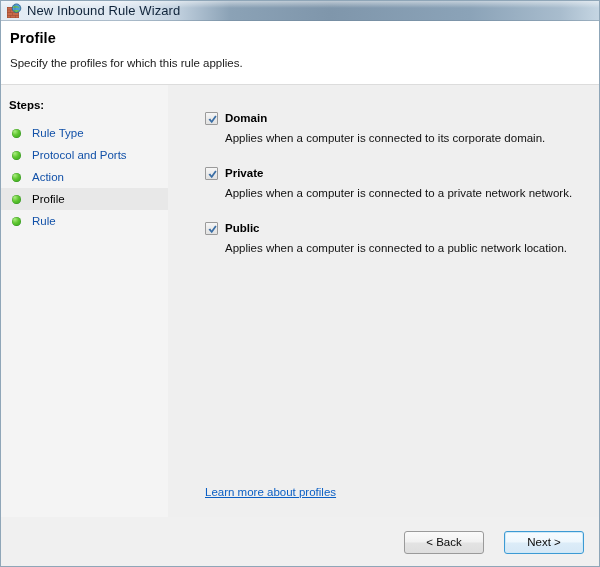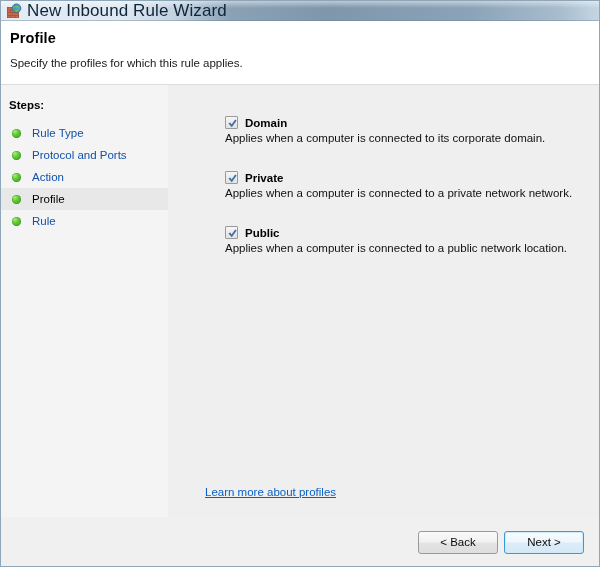--- a/index.html
+++ b/index.html
@@ -64,21 +64,21 @@
   .title-icon {
     width: 16px;
     height: 16px;
     position: relative;
     flex: 0 0 16px;
     margin-right: 5px;
     z-index: 2;
   }
 
   .title-text {
-    font-size: 17px;
+    font-size: 13px;
     color: #10243a;
     white-space: nowrap;
     z-index: 2;
     letter-spacing: .1px;
   }
 
   
   .header {
     flex: 0 0 64px;
     background: #ffffff;
@@ -166,23 +166,22 @@
     font-size: 11.5px;
     color: #111;
     margin-bottom: 33px;
   }
 
   .profile-item {
     margin-bottom: 5px;
   }
   .profile-row {
     display: flex;
-    align-items: flex-end;
+    align-items: flex-start;
     height: 17px;
-    margin-left: 20px;
   }
   .checkbox {
     width: 13px;
     height: 13px;
     flex: 0 0 13px;
     box-sizing: border-box;
     border: 1px solid #9a9a9a;
     background: linear-gradient(to bottom, #f6f6f6 0%, #eaeaea 55%, #e2e2e2 100%);
     position: relative;
     margin-right: 7px;
@@ -217,21 +216,21 @@
 
   
   .footer {
     flex: 0 0 50px;
     background: #f0f0f0;
     display: flex;
     align-items: center;
     justify-content: flex-end;
     padding-right: 16px;
     box-sizing: border-box;
-    gap: 6px;
+    gap: 20px;
   }
 
   .btn {
     width: 80px;
     height: 23px;
     font-size: 11.5px;
     font-family: "Liberation Sans", sans-serif;
     color: #0a0a0a;
     background: linear-gradient(to bottom, #fafafa 0%, #f1f1f1 48%, #e3e3e3 52%, #dedede 100%);
     border: 1px solid #9a9a9a;

